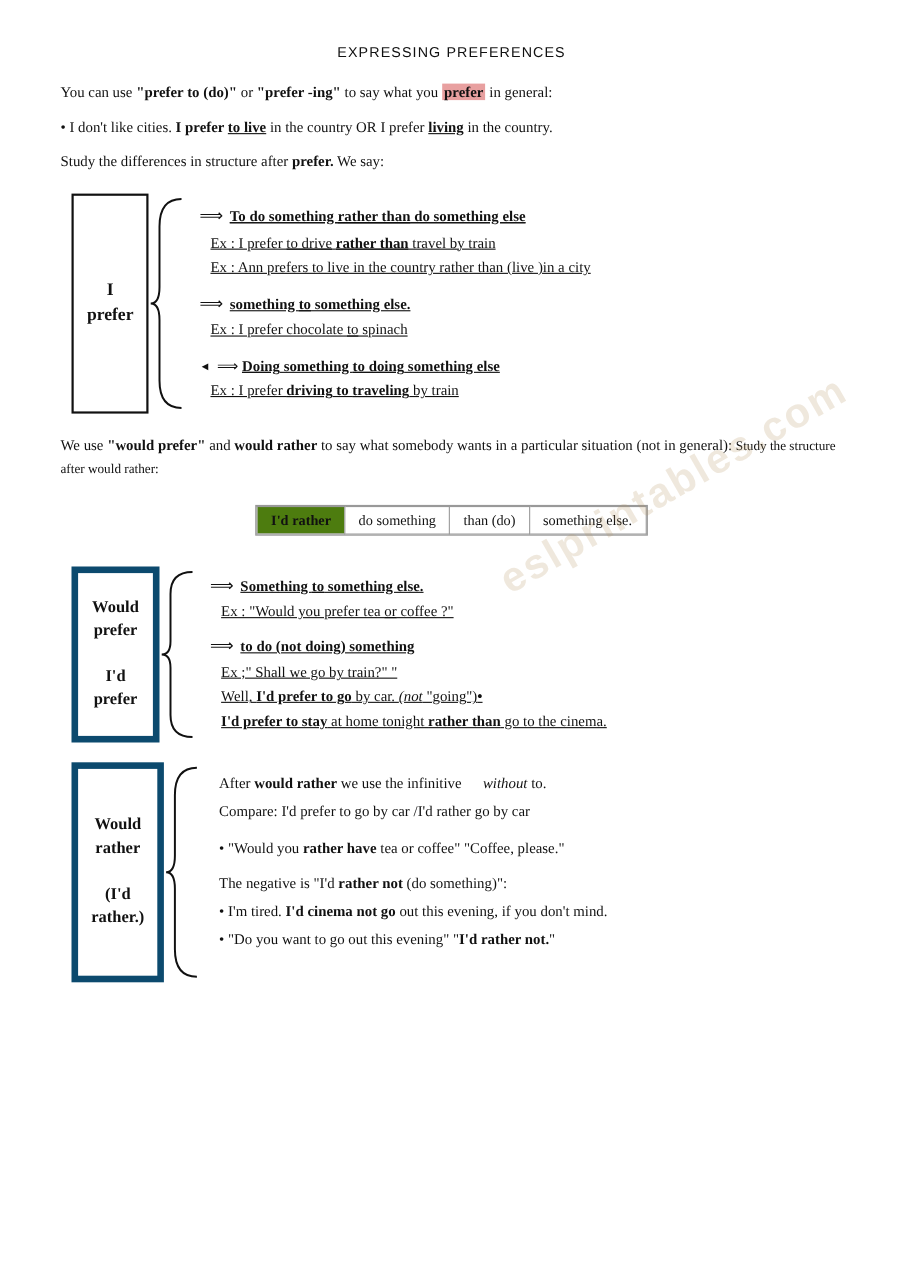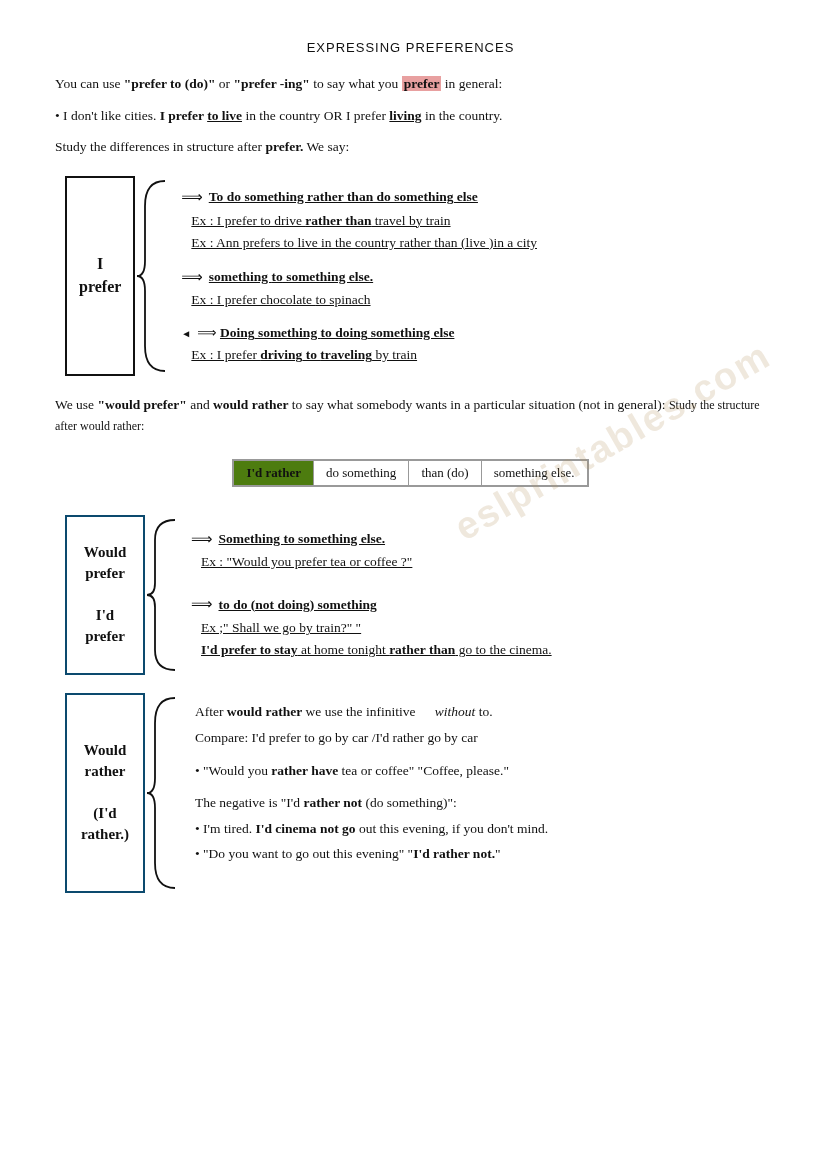--- a/index.html
+++ b/index.html
@@ -108,21 +108,21 @@
     }
     
     .would-prefer-section {
       display: flex;
       flex-direction: row;
       align-items: flex-start;
       margin-bottom: 18px;
       margin-left: 10px;
     }
     .box-label-tall {
-      border: 2px solid #0c4a6e;
+      border: 6px solid #0c4a6e;
       min-width: 70px;
       display: flex;
       align-items: center;
       justify-content: center;
       font-size: 15px;
       font-weight: bold;
       padding: 10px 12px;
       margin-right: 0;
       text-align: center;
       line-height: 1.4;
@@ -271,20 +271,23 @@
 
       <div class="rule-item">
         <div class="arrow-line">
           <span class="arrow">⟹</span>
           <span class="bold"><u>to do (not doing) something</u></span>
         </div>
         <div class="example">
           Ex ;" Shall we go by train?" "
         </div>
         <div class="example">
+          Well, <span class="bold">I'd prefer to go</span> by car. <span class="not-text">(not</span> "going")<span class="bold">•</span>
+        </div>
+        <div class="example">
           <span class="bold">I'd prefer to stay</span> at home tonight <span class="bold">rather than</span> go to the cinema.
         </div>
       </div>
     </div>
   </div>
 </div>
 
 <div class="would-rather-section">
   <div class="box-label-tall" style="min-height:200px; min-width:80px; font-size:15px; align-items:center;">
     <span style="text-align:center;">Would<br>rather<br><br>(I'd<br>rather.)</span>

